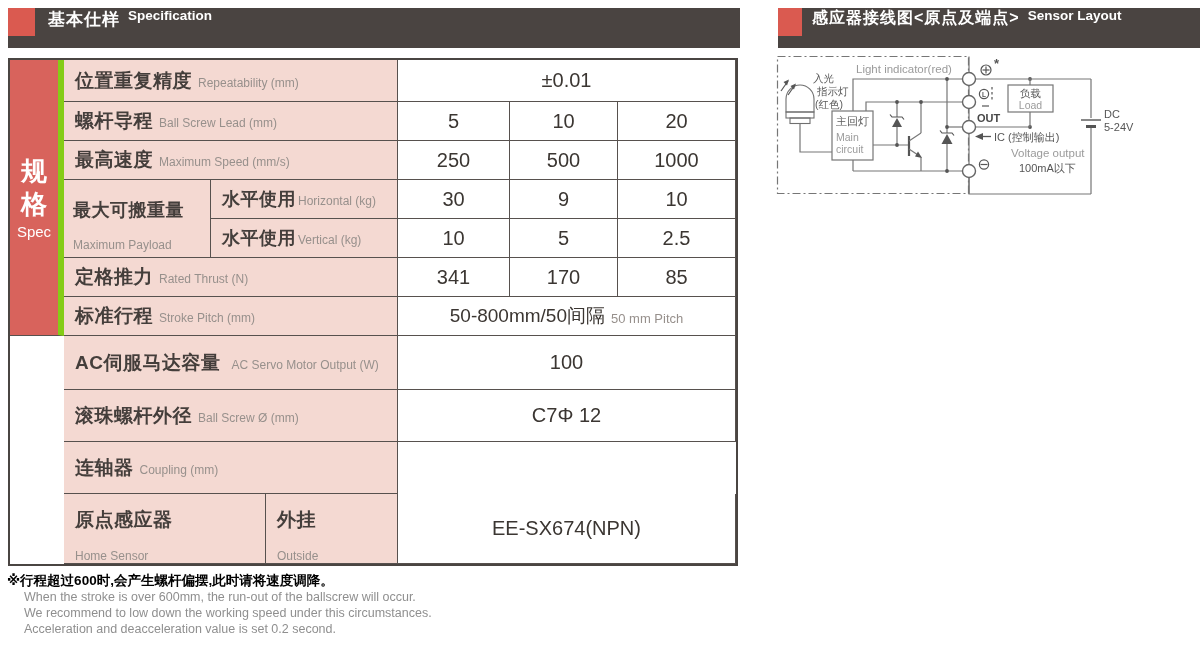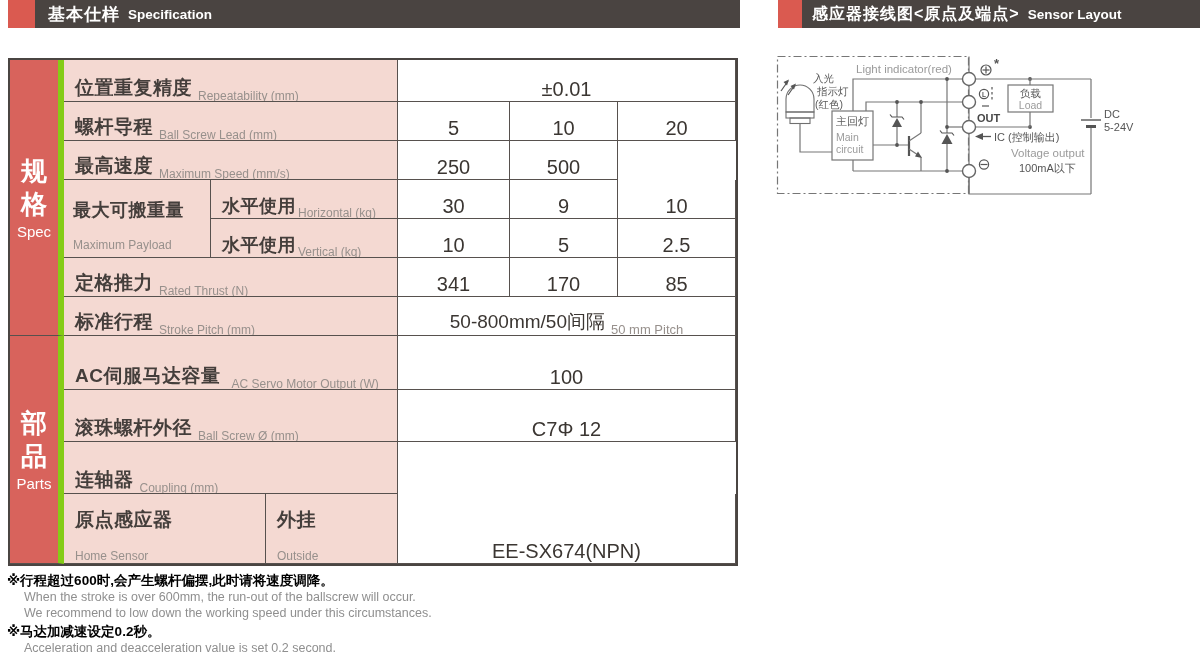--- a/index.html
+++ b/index.html
@@ -3,33 +3,33 @@
 <meta charset="utf-8">
 <style>
   html,body{margin:0;padding:0}
   body{
     width:1200px;height:660px;position:relative;overflow:hidden;
     background:#ffffff;
     font-family:"Liberation Sans","DejaVu Sans",sans-serif;
     -webkit-font-smoothing:antialiased;
   }
   
-  .hbar{position:absolute;top:0;height:28px;background:#4a4441;display:flex;align-items:center}
+  .hbar{position:absolute;top:8px;height:40px;background:#4a4441;display:flex;}
   .hsq{width:27px;height:28px;background:#da5a50;margin-right:13px;flex:none}
   .hzh{color:#fff;font-size:17px;font-weight:700;letter-spacing:1px;white-space:nowrap}
   .hen{color:#fff;font-size:13.5px;font-weight:700;margin-left:8px;white-space:nowrap}
   
   .spec-table{
     position:absolute;left:8px;top:58px;width:730px;height:508px;
     display:grid;box-sizing:border-box;background:#fff;
     grid-template-columns:54px 147px 55px 132px 112px 108px 118px;
     grid-template-rows:42px 39px 39px 39px 39px 39px 39px 54px 52px 52px 70px;
     border:2px solid #4a4542;
   }
-  .cell{border-right:1px solid #57514e;border-bottom:1px solid #57514e;display:flex;align-items:flex-end;box-sizing:border-box;overflow:hidden}
+  .cell{border-right:1px solid #57514e;border-bottom:1px solid #57514e;display:flex;align-items:center;box-sizing:border-box;overflow:hidden}
   .lab{background:#f4d9d2;padding-left:11px}
   .val{background:#fff;justify-content:center;font-size:20px;color:#3b3632}
   .zh{font-size:19px;font-weight:700;color:#443e3b;letter-spacing:.5px;white-space:nowrap}
   .en{font-size:12px;color:#97908c;margin-left:6px;position:relative;top:2px;white-space:nowrap}
   .sub .zh{font-size:18px}
   .sub .en{margin-left:2px}
   .colcell{flex-direction:column;align-items:flex-start;justify-content:center}
   .colcell .en{margin-left:0;top:13px;margin-top:3px}
   .seccell{background:#d8635c;display:flex;flex-direction:column;justify-content:center;align-items:center;border-right:6px solid #84cc16;border-bottom:1px solid #57514e}
   .seczh{color:#fff;font-size:26px;font-weight:700;width:27px;text-align:center;word-break:break-all;line-height:1.25}
@@ -67,24 +67,20 @@
   <span class="hzh" style="font-size:16px">感应器接线图&lt;原点及端点&gt;</span>
   <span class="hen">Sensor Layout</span>
 </div>
 
 <div class="spec-table">
 
   <div class="seccell" style="grid-area:1/1/8/2">
     <div class="seczh">规格</div>
     <div class="secen">Spec</div>
   </div>
-  <div class="seccell" style="grid-area:8/1/12/2">
-    <div class="seczh">部品</div>
-    <div class="secen">Parts</div>
-  </div>
 
   <div class="cell lab" style="grid-area:1/2/2/5">
     <span class="zh">位置重复精度</span>
     <span class="en">Repeatability (mm)</span>
   </div>
   <div class="cell val" style="grid-area:1/5/2/8">±0.01</div>
 
   <div class="cell lab" style="grid-area:2/2/3/5">
     <span class="zh">螺杆导程</span>
     <span class="en">Ball Screw Lead (mm)</span>
@@ -92,20 +88,21 @@
   <div class="cell val" style="grid-area:2/5/3/6">5</div>
   <div class="cell val" style="grid-area:2/6/3/7">10</div>
   <div class="cell val" style="grid-area:2/7/3/8">20</div>
 
   <div class="cell lab" style="grid-area:3/2/4/5">
     <span class="zh">最高速度</span>
     <span class="en">Maximum Speed (mm/s)</span>
   </div>
   <div class="cell val" style="grid-area:3/5/4/6">250</div>
   <div class="cell val" style="grid-area:3/6/4/7">500</div>
+  <div class="cell val" style="grid-area:3/7/4/8">1000</div>
 
   <div class="cell lab colcell" style="grid-area:4/2/6/3;padding-left:9px">
     <span class="zh" style="font-size:18px">最大可搬重量</span>
     <span class="en">Maximum Payload</span>
   </div>
   <div class="cell lab sub" style="grid-area:4/3/5/5">
     <span class="zh">水平使用</span>
     <span class="en">Horizontal (kg)</span>
   </div>
   <div class="cell val" style="grid-area:4/5/5/6">30</div>
@@ -162,21 +159,20 @@
     <span class="zh">外挂</span>
     <span class="en">Outside</span>
   </div>
   <div class="cell val" style="grid-area:11/5/12/8">EE-SX674(NPN)</div>
 </div>
 
 <div class="notes">
   <div class="nzh">※行程超过600时,会产生螺杆偏摆,此时请将速度调降。</div>
   <div class="nen">When the stroke is over 600mm, the run-out of the ballscrew will occur.</div>
   <div class="nen">We recommend to low down the working speed under this circumstances.</div>
-  <div class="nzh nzh2">※马达加减速设定0.2秒。</div>
   <div class="nen">Acceleration and deacceleration value is set 0.2 second.</div>
 </div>
 
 <svg class="diagram" viewBox="770 50 430 150">
 
   <rect x="777.5" y="56.5" width="191" height="137" class="w" stroke-dasharray="8 3 2 3"></rect>
   <line x1="969" y1="56.5" x2="969" y2="194" class="w"></line>
 
   <g>
     <path d="M786,112 V99 A14,14 0 0 1 814,99 V112 Z" fill="#8c7673" class="wt"></path>

